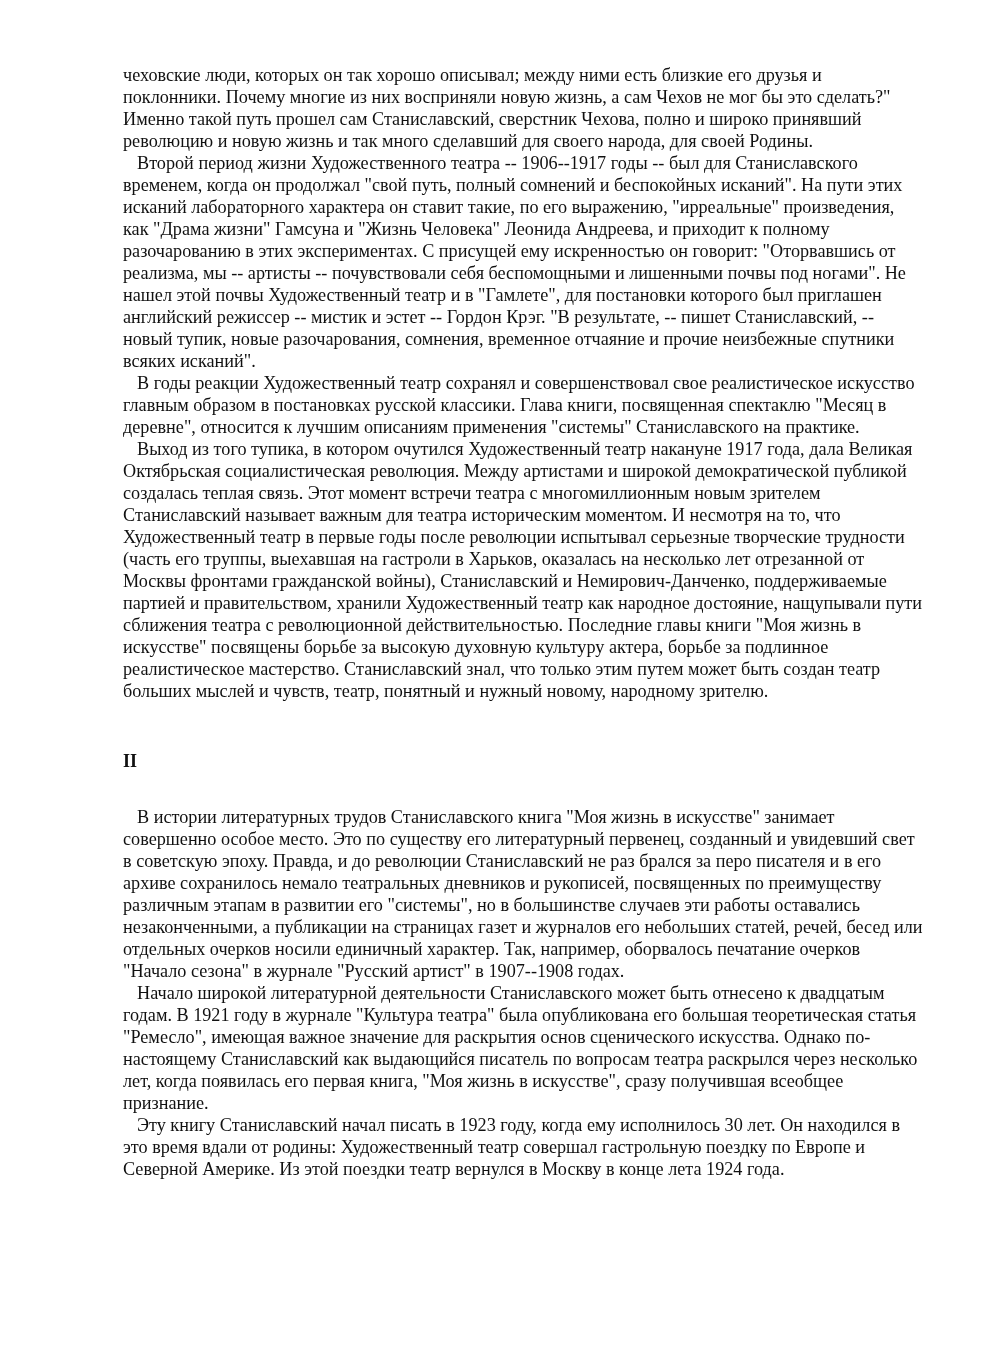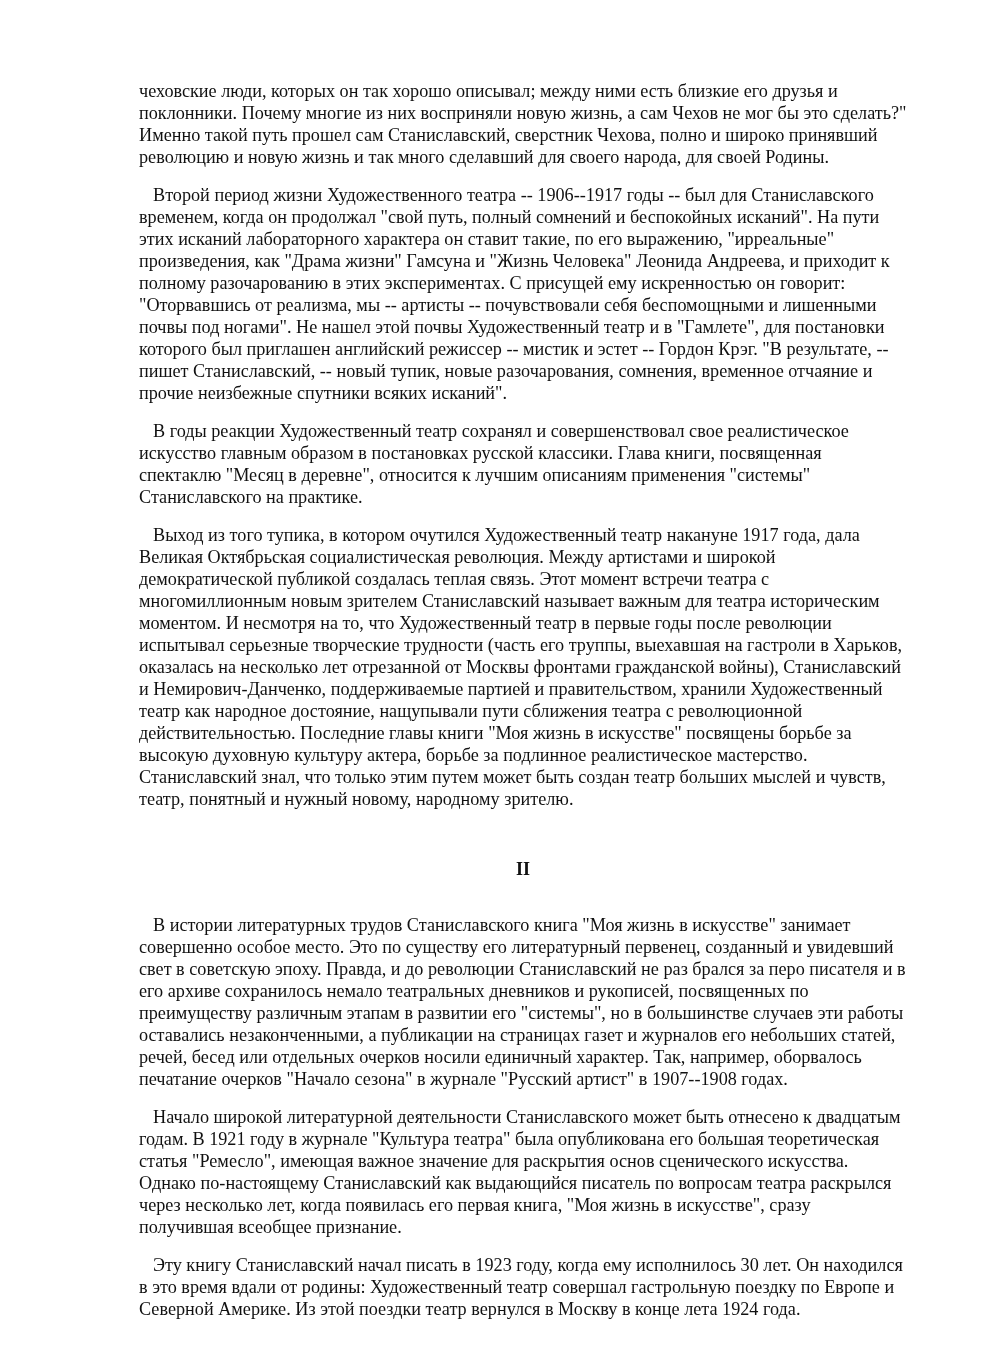--- a/index.html
+++ b/index.html
@@ -17,28 +17,27 @@
     position: absolute;
     left: 123px;
     top: 64px;
     width: 800px;
     font-family: "Liberation Serif", serif;
     font-size: 18.2px;
     line-height: 22px;
     color: #111111;
   }
   .para {
-    margin: 16px;
+    margin: 0;
     text-indent: 14px;
   }
   .para.noindent {
     text-indent: 0;
   }
   .section-heading {
-    text-align: center;
     font-weight: bold;
     font-size: 18px;
     margin: 48px 0 34px 0;
     padding-left: 0;
     line-height: 22px;
   }
 </style>
 </head>
 <body>
 

